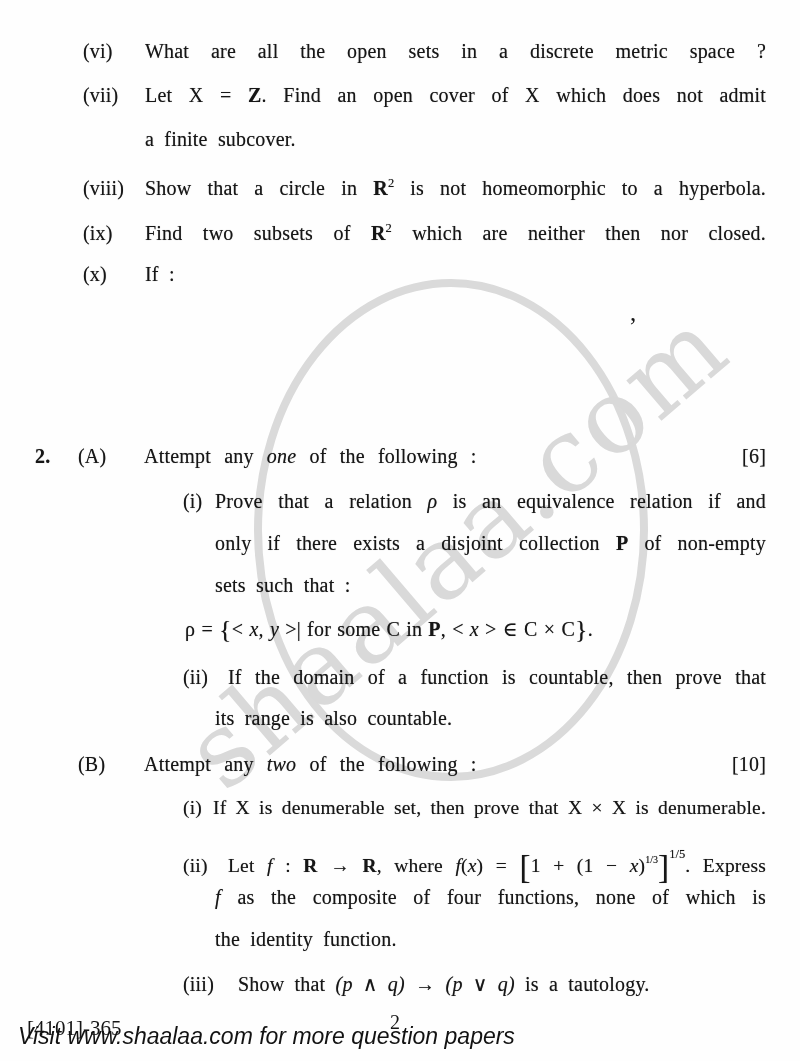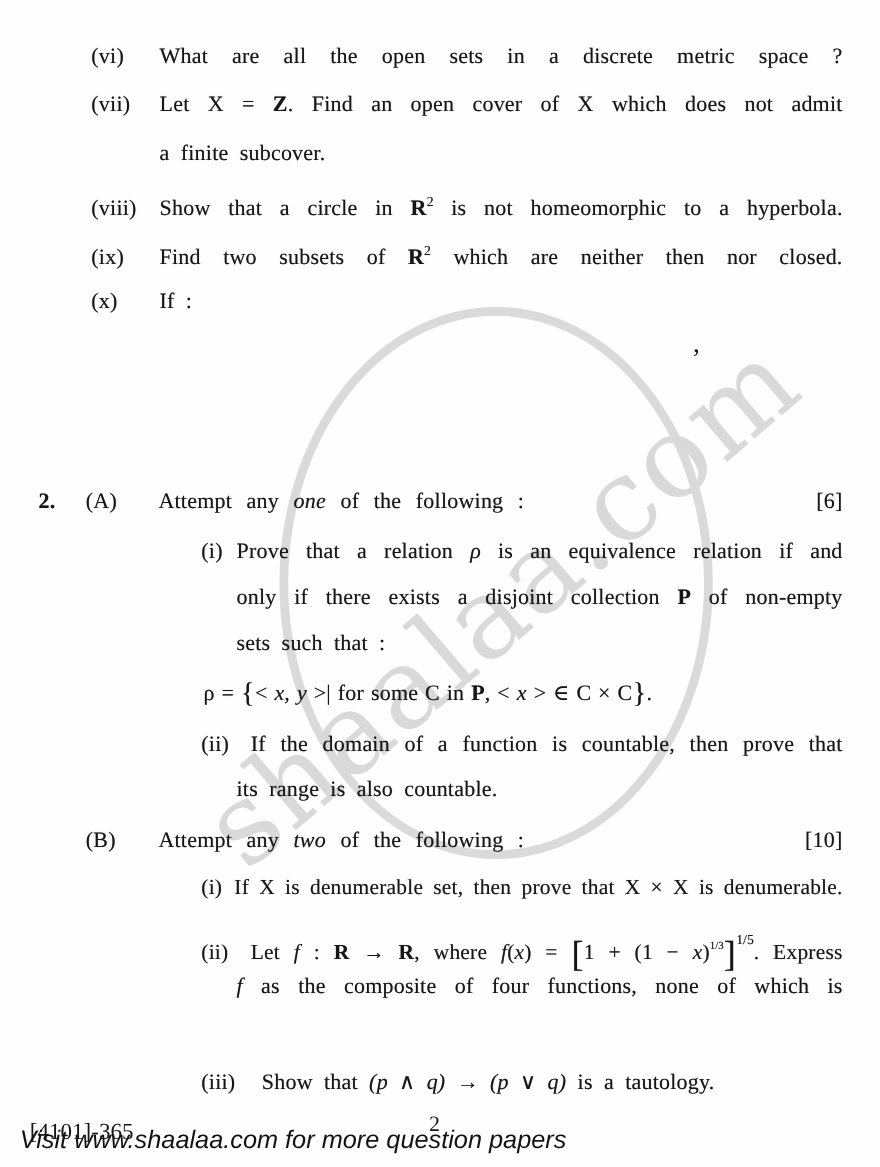--- a/index.html
+++ b/index.html
@@ -65,20 +65,21 @@
 
   <div class="ln just" style="left:183px;right:34px;top:664px"><span class="lbl" style="width:45px">(ii)</span><span>If the domain of a function is countable, then prove that</span></div>
   <div class="ln" style="left:215px;top:705px"><span>its range is also countable.</span></div>
 
   <div class="ln head" style="left:78px;right:34px;top:751px"><span style="display:inline-block;width:66px">(B)</span><span>Attempt any </span><span class="i">two</span><span> of the following :</span><span class="marks">[10]</span></div>
 
   <div class="ln just tight" style="left:183px;right:34px;top:794px"><span class="lbl" style="width:30px">(i)</span><span>If X is denumerable set, then prove that X × X is denumerable.</span></div>
 
   <div class="ln just tight" style="left:183px;right:34px;top:841px"><span class="lbl" style="width:45px">(ii)</span><span>Let </span><span class="i">f</span><span> : </span><span class="b">R</span><span> → </span><span class="b">R</span><span>, where </span><span class="i">f</span><span>(</span><span class="i">x</span><span>) = </span><span class="br">[</span><span>1 + (1 − </span><span class="i">x</span><span>)</span><span class="s13">1/3</span><span class="br">]</span><span class="s15">1/5</span><span>. Express</span></div>
   <div class="ln just" style="left:215px;right:34px;top:884px"><span class="i">f</span><span> as the composite of four functions, none of which is</span></div>
+  <div class="ln" style="left:215px;top:926px"><span>the identity function.</span></div>
 
   <div class="ln" style="left:183px;top:971px"><span class="lbl" style="width:55px">(iii)</span><span>Show that </span><span class="i">(p ∧ q) → (p ∨ q)</span><span> is a tautology.</span></div>
 
   <div class="footref">[4101]-365</div>
   <div class="pagenum">2</div>
   <div class="caption">Visit www.shaalaa.com for more question papers</div>
 
 </div>
 
 </body></html>

